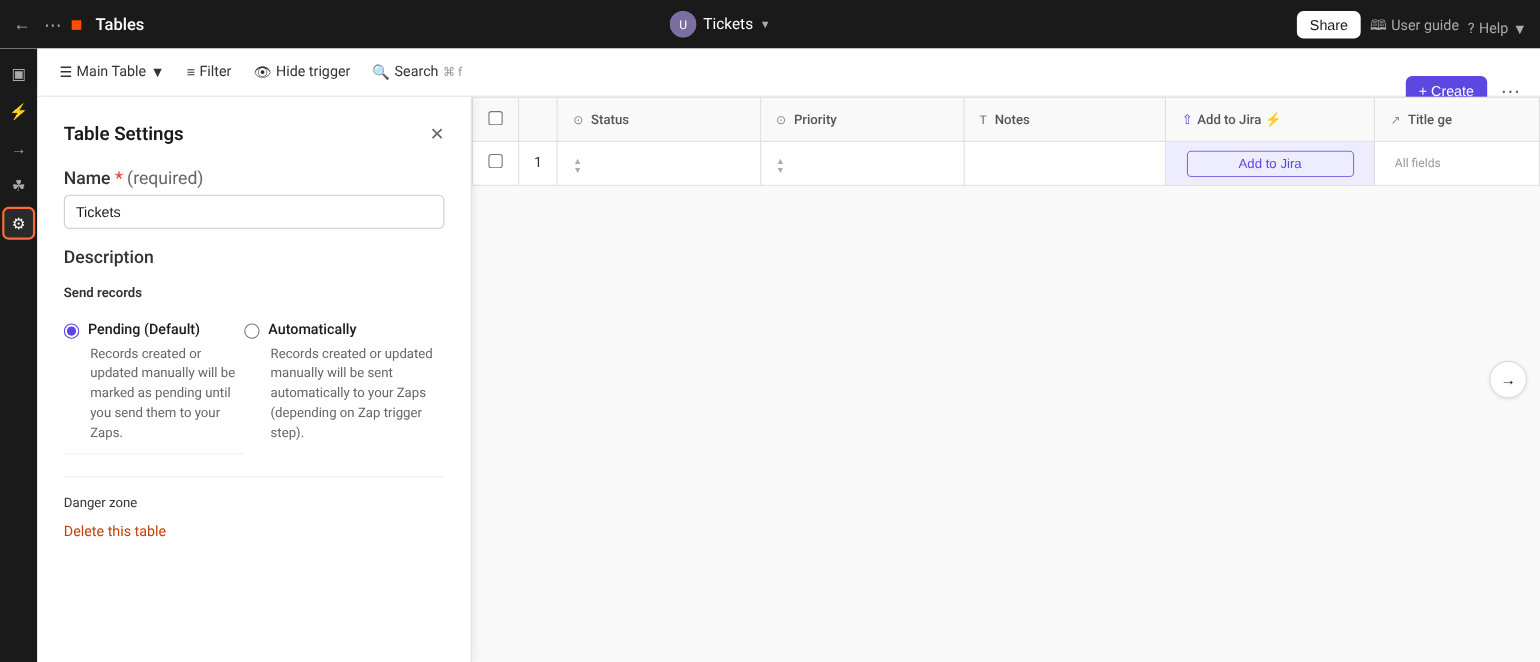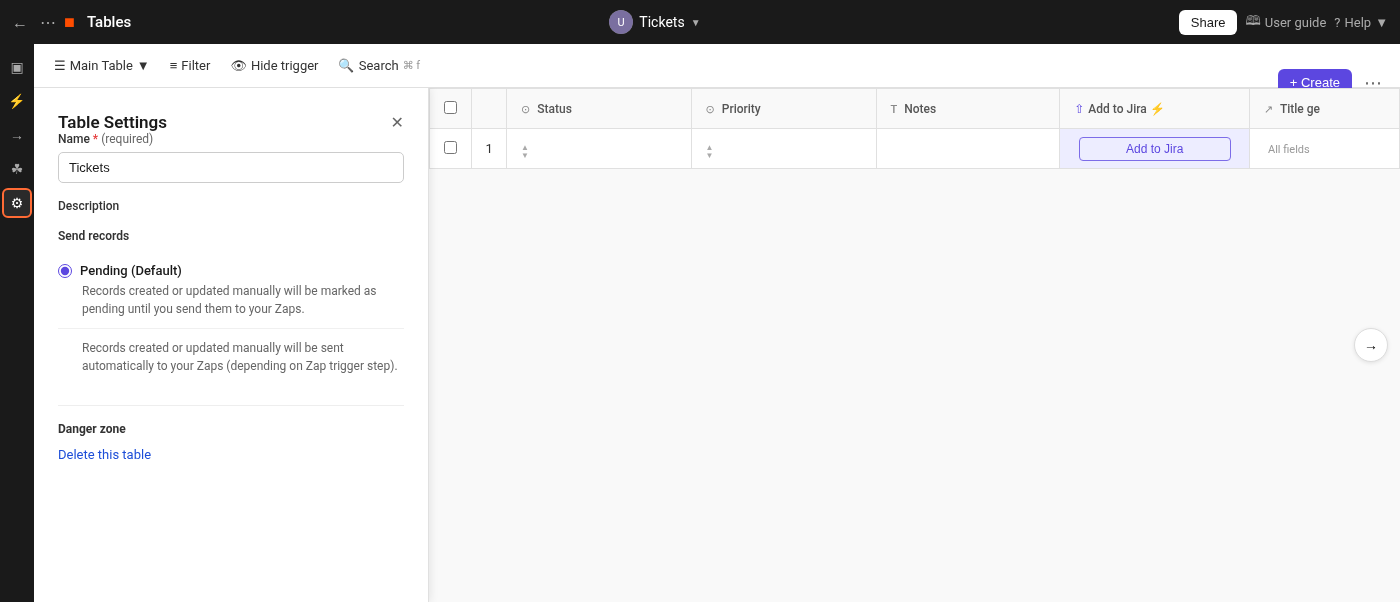--- a/index.html
+++ b/index.html
@@ -16,21 +16,21 @@
       gap: 8px;
     }
     .nav-back-icon { color: #aaa; font-size: 16px; cursor: pointer; margin-right: 4px; }
     .nav-grid-icon { color: #aaa; font-size: 16px; cursor: pointer; }
     .nav-logo { color: #ff4d00; font-size: 18px; margin-right: 4px; }
     .nav-app-name { color: #fff; font-size: 15px; font-weight: 500; }
     .nav-center { flex: 1; display: flex; justify-content: center; align-items: center; gap: 6px; }
     .nav-avatar { width: 24px; height: 24px; border-radius: 50%; background: #888; display: flex; align-items: center; justify-content: center; overflow: hidden; }
     .nav-workspace { color: #fff; font-size: 14px; }
     .nav-chevron { color: #aaa; font-size: 10px; }
-    .nav-right { display: flex; align-items: center; gap: 8px; margin-left: auto; }
+    .nav-right { display: flex; align-items: flex-end; gap: 8px; margin-left: auto; }
     .nav-share-btn { background: #fff; color: #1a1a1a; border: none; border-radius: 6px; padding: 5px 12px; font-size: 13px; font-weight: 500; cursor: pointer; }
     .nav-user-guide { color: #aaa; font-size: 13px; cursor: pointer; display: flex; align-items: center; gap: 4px; }
     .nav-help { color: #aaa; font-size: 13px; cursor: pointer; display: flex; align-items: center; gap: 4px; }
 
     
     .main-layout {
       display: flex;
       flex: 1;
       overflow: hidden;
     }
@@ -198,27 +198,28 @@
       border-right: 1px solid #e0e0e0;
       padding: 24px;
       z-index: 10;
       overflow-y: auto;
       box-shadow: 2px 0 8px rgba(0,0,0,0.08);
     }
     .panel-header {
       display: flex;
       align-items: center;
       justify-content: space-between;
+      margin-bottom: 20px;
       gap: 40px;
     }
     .panel-title { font-size: 17px; font-weight: 600; color: #1a1a1a; }
     .panel-close { cursor: pointer; color: #666; font-size: 16px; background: none; border: none; }
 
     .form-group { margin-bottom: 16px; }
-    .form-label { font-size: 12px; font-weight: 500; color: #333; margin-bottom: 6px; display: block; }
+    .form-label { font-size: 16px; font-weight: 500; color: #333; margin-bottom: 6px; display: block; }
     .required-star { color: #e53e3e; }
     .form-input {
       width: 100%;
       border: 1px solid #ccc;
       border-radius: 5px;
       padding: 7px 10px;
       font-size: 13px;
       color: #1a1a1a;
       outline: none;
     }
@@ -229,35 +230,35 @@
       padding: 8px 10px;
       font-size: 13px;
       color: #555;
       resize: none;
       height: 72px;
       outline: none;
     }
 
     .section-label { font-size: 12px; font-weight: 600; color: #333; margin-bottom: 10px; margin-top: 4px; }
 
-    .radio-group { display: flex; flex-direction: column; gap: 0; }
+    .radio-group { display: flex; flex-direction: row; gap: 0; }
     .radio-option { display: flex; flex-direction: column; padding: 10px 0; border-bottom: 1px solid #f0f0f0; }
     .radio-option:last-child { border-bottom: none; }
     .radio-row { display: flex; align-items: center; gap: 8px; margin-bottom: 4px; }
     .radio-label { font-size: 13px; font-weight: 500; color: #1a1a1a; }
     .radio-desc { font-size: 12px; color: #666; line-height: 1.5; padding-left: 24px; }
     input[type="radio"] {
       accent-color: #5c47e0;
       width: 14px;
       height: 14px;
     }
 
     .danger-zone { margin-top: 20px; padding-top: 16px; border-top: 1px solid #eee; }
-    .danger-title { font-size: 12px; font-weight: 700; color: #333; margin-bottom: 8px; }
-    .delete-link { color: #1d4ed8; font-size: 13px; cursor: pointer; text-decoration: none; }
+    .danger-title { font-size: 12px; font-weight: 400; color: #333; margin-bottom: 8px; }
+    .delete-link { color: #c2410c; font-size: 13px; cursor: pointer; text-decoration: none; }
 
     .sort-arrows { display: inline-flex; flex-direction: column; font-size: 8px; color: #aaa; margin-left: 4px; line-height: 1; }
 
     .th-jira-header {
       display: flex;
       align-items: center;
       gap: 4px;
     }
     .jira-icon { color: #5c47e0; font-size: 12px; }
     .lightning-icon { color: #f0a500; font-size: 12px; }
@@ -358,20 +359,24 @@
 
             <div class="radio-option">
               <div class="radio-row">
                 <input type="radio" name="sendRecords" id="pending" checked="" style="">
                 <label for="pending" class="radio-label">Pending (Default)</label>
               </div>
               <div class="radio-desc">Records created or updated manually will be marked as pending until you send them to your Zaps.</div>
             </div>
 
             <div class="radio-option">
+              <div class="radio-row">
+                <input type="radio" name="sendRecords" id="automatically" style="">
+                <label for="automatically" class="radio-label">Automatically</label>
+              </div>
               <div class="radio-desc">Records created or updated manually will be sent automatically to your Zaps (depending on Zap trigger step).</div>
             </div>
           </div>
         </div>
 
         <div class="danger-zone">
           <div class="danger-title">Danger zone</div>
           <a class="delete-link" href="#">Delete this table</a>
         </div>
 

